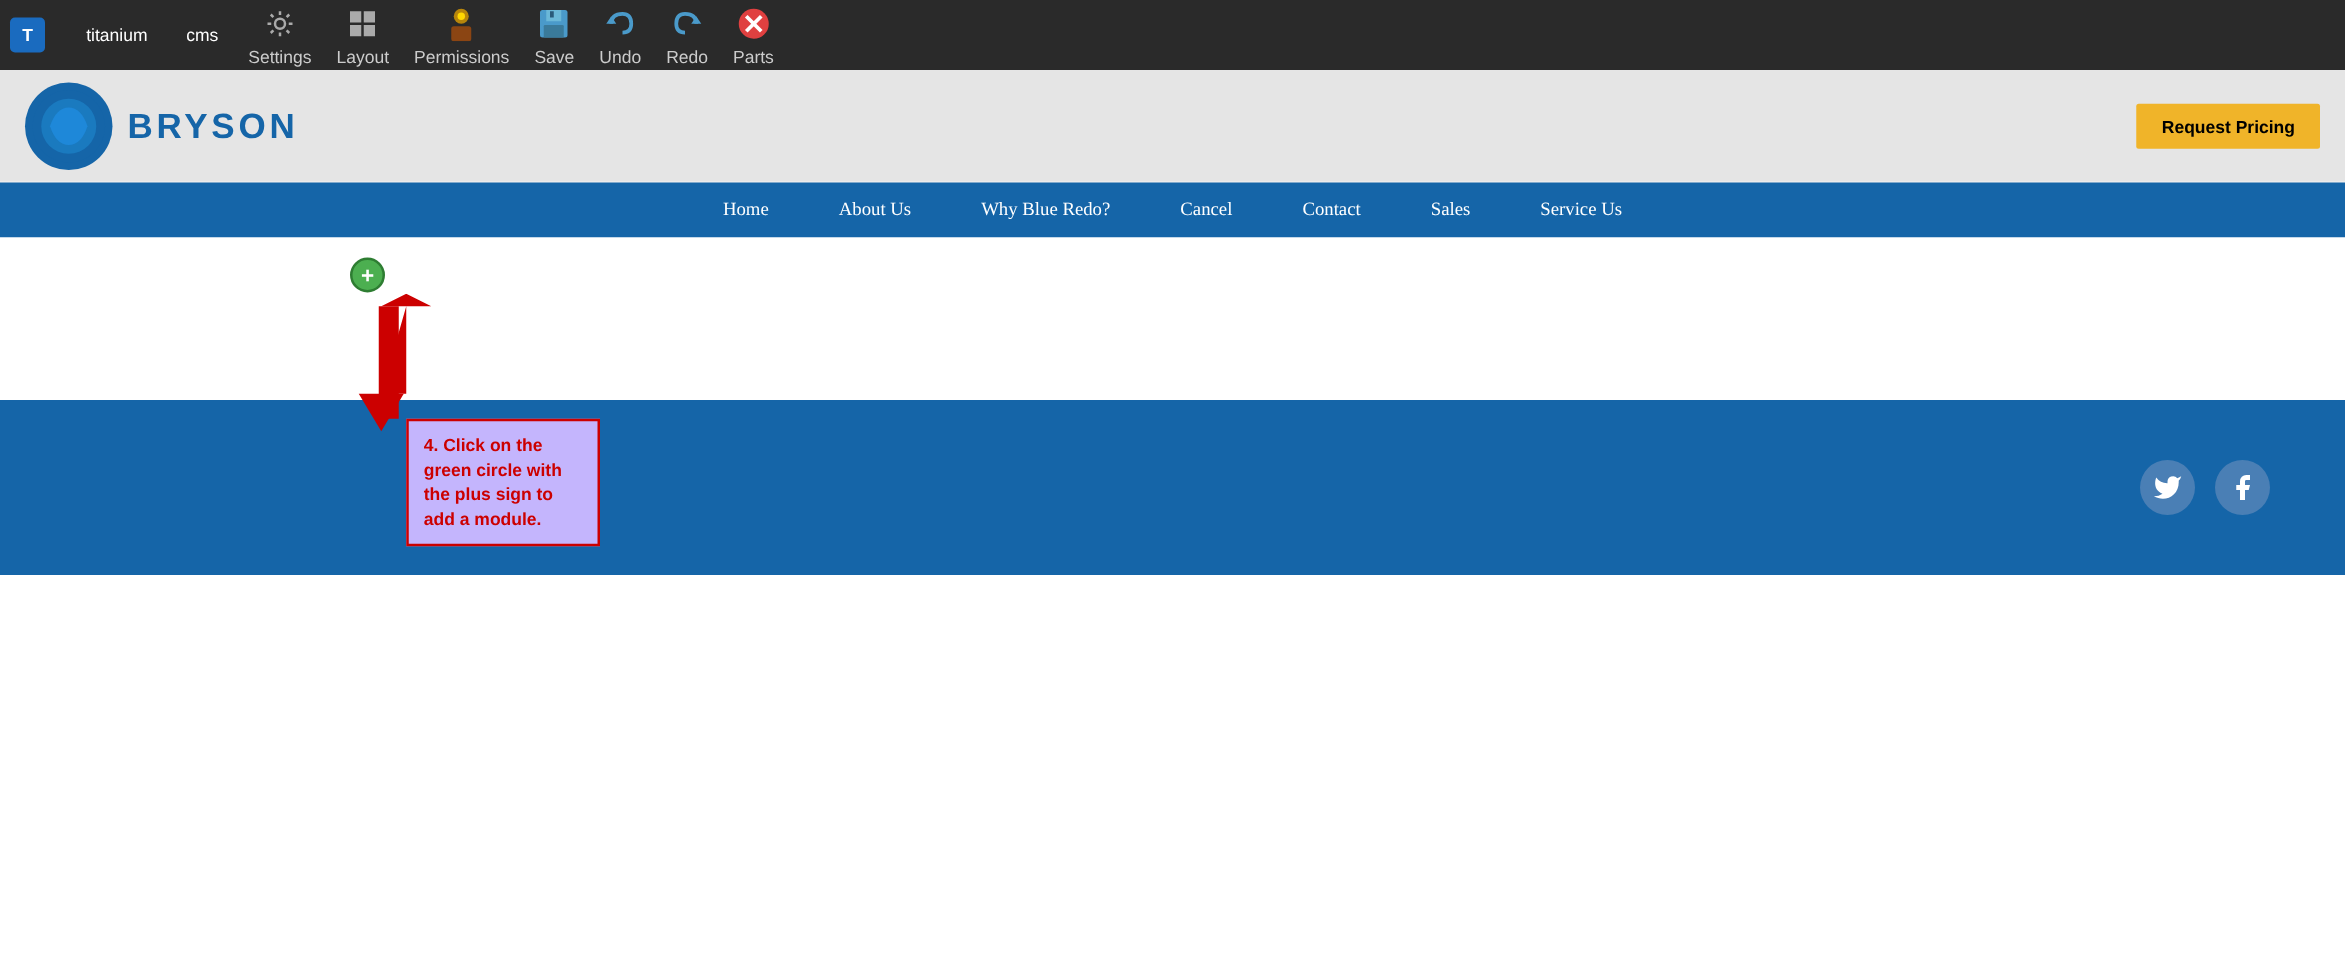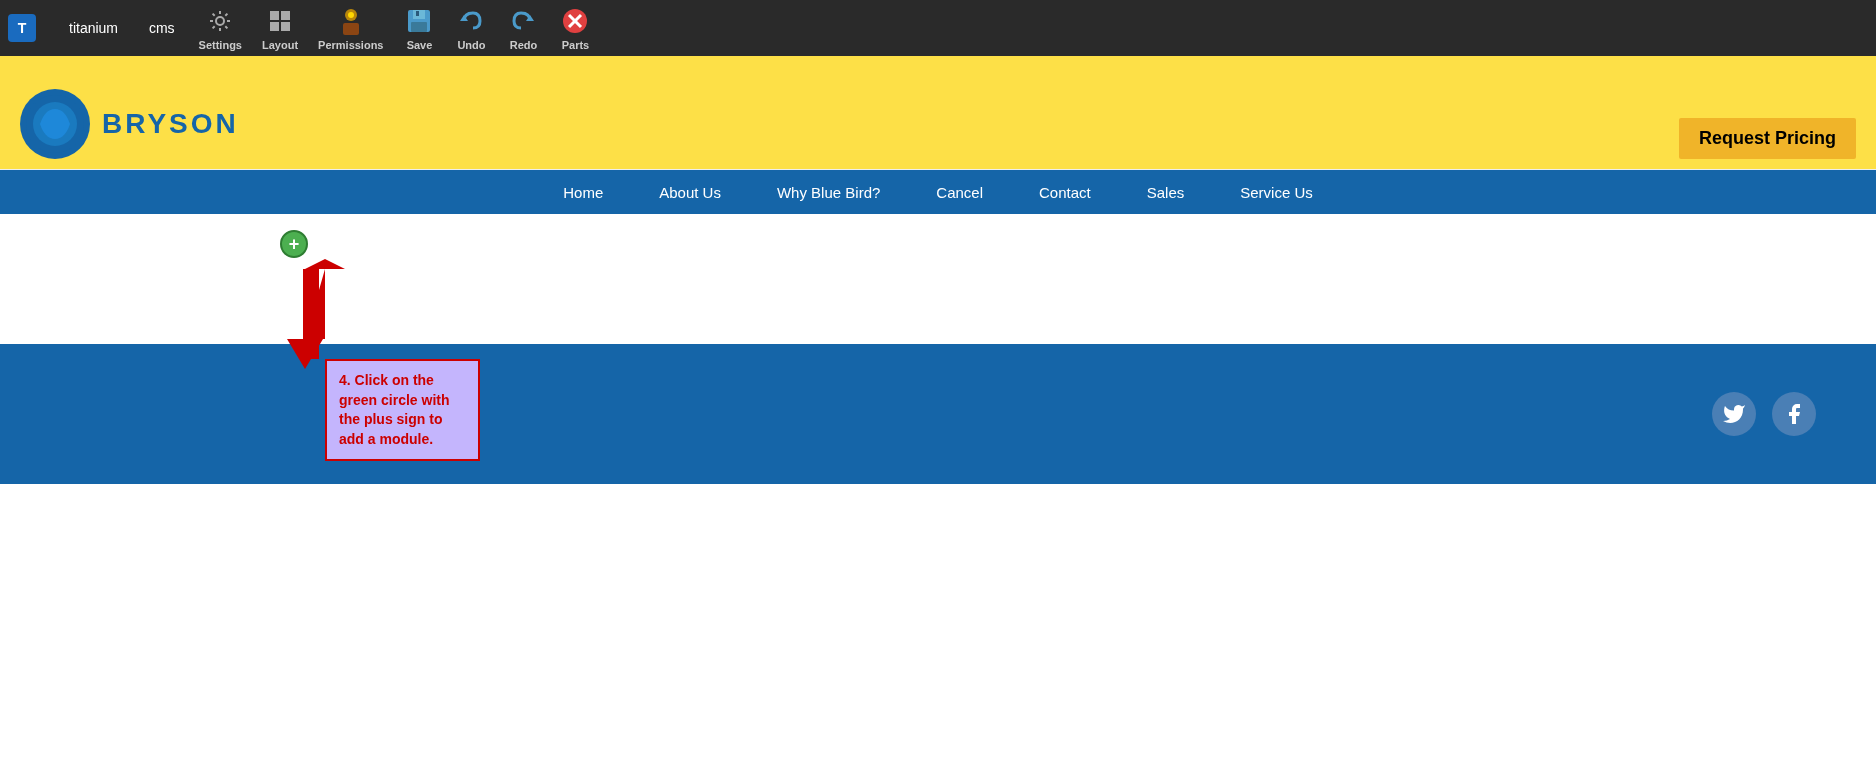--- a/index.html
+++ b/index.html
@@ -45,32 +45,31 @@
       padding: 4px 8px;
       gap: 2px;
     }
     .toolbar-btn-icon {
       width: 32px;
       height: 32px;
       display: flex; align-items: center; justify-content: center;
     }
     .toolbar-btn-label {
       color: #ccc;
-      font-size: 11px;
-      font-weight: bold;
+      font-size: 14px;
     }
 
     
     .site-header {
-      background: #fde047;
+      background: #e5e5e5;
       padding: 10px 20px;
       display: flex;
-      align-items: flex-end;
+      align-items: center;
       justify-content: space-between;
-      height: 114px;
+      height: 90px;
       border-bottom: 1px solid #eee;
     }
     .site-logo {
       display: flex;
       align-items: center;
       gap: 12px;
     }
     .logo-circle {
       width: 70px; height: 70px;
       border-radius: 50%;
@@ -86,35 +85,36 @@
       font-weight: bold;
       color: #1565a8;
       letter-spacing: 3px;
       font-family: 'Arial', sans-serif;
     }
     .request-pricing-btn {
       background: #f0b429;
       color: #000;
       border: none;
       padding: 10px 20px;
-      font-size: 18px;
+      font-size: 14px;
       font-weight: bold;
       cursor: pointer;
       border-radius: 2px;
     }
 
     
     .site-nav {
       background: #1565a8;
       height: 44px;
       display: flex;
       align-items: flex-end;
       justify-content: center;
       gap: 0;
       position: relative;
+      font-family: Liberation Serif, serif;
     }
     .nav-item {
       color: white;
       font-size: 15px;
       padding: 0 28px;
       height: 44px;
       display: flex;
       align-items: center;
       cursor: pointer;
       white-space: nowrap;
@@ -284,21 +284,21 @@
       </svg>
     </div>
     <div class="logo-text">BRYSON</div>
   </div>
   <button class="request-pricing-btn">Request Pricing</button>
 </div>
 
 <nav class="site-nav">
   <div class="nav-item">Home</div>
   <div class="nav-item">About Us</div>
-  <div class="nav-item">Why Blue Bird?</div>
+  <div class="nav-item">Why Blue Redo?</div>
   <div class="nav-item">Cancel</div>
   <div class="nav-item">Contact</div>
   <div class="nav-item">Sales</div>
   <div class="nav-item">Service Us</div>
 </nav>
 
 <div class="main-content">
 
   <div class="add-module-btn">+</div>
 

